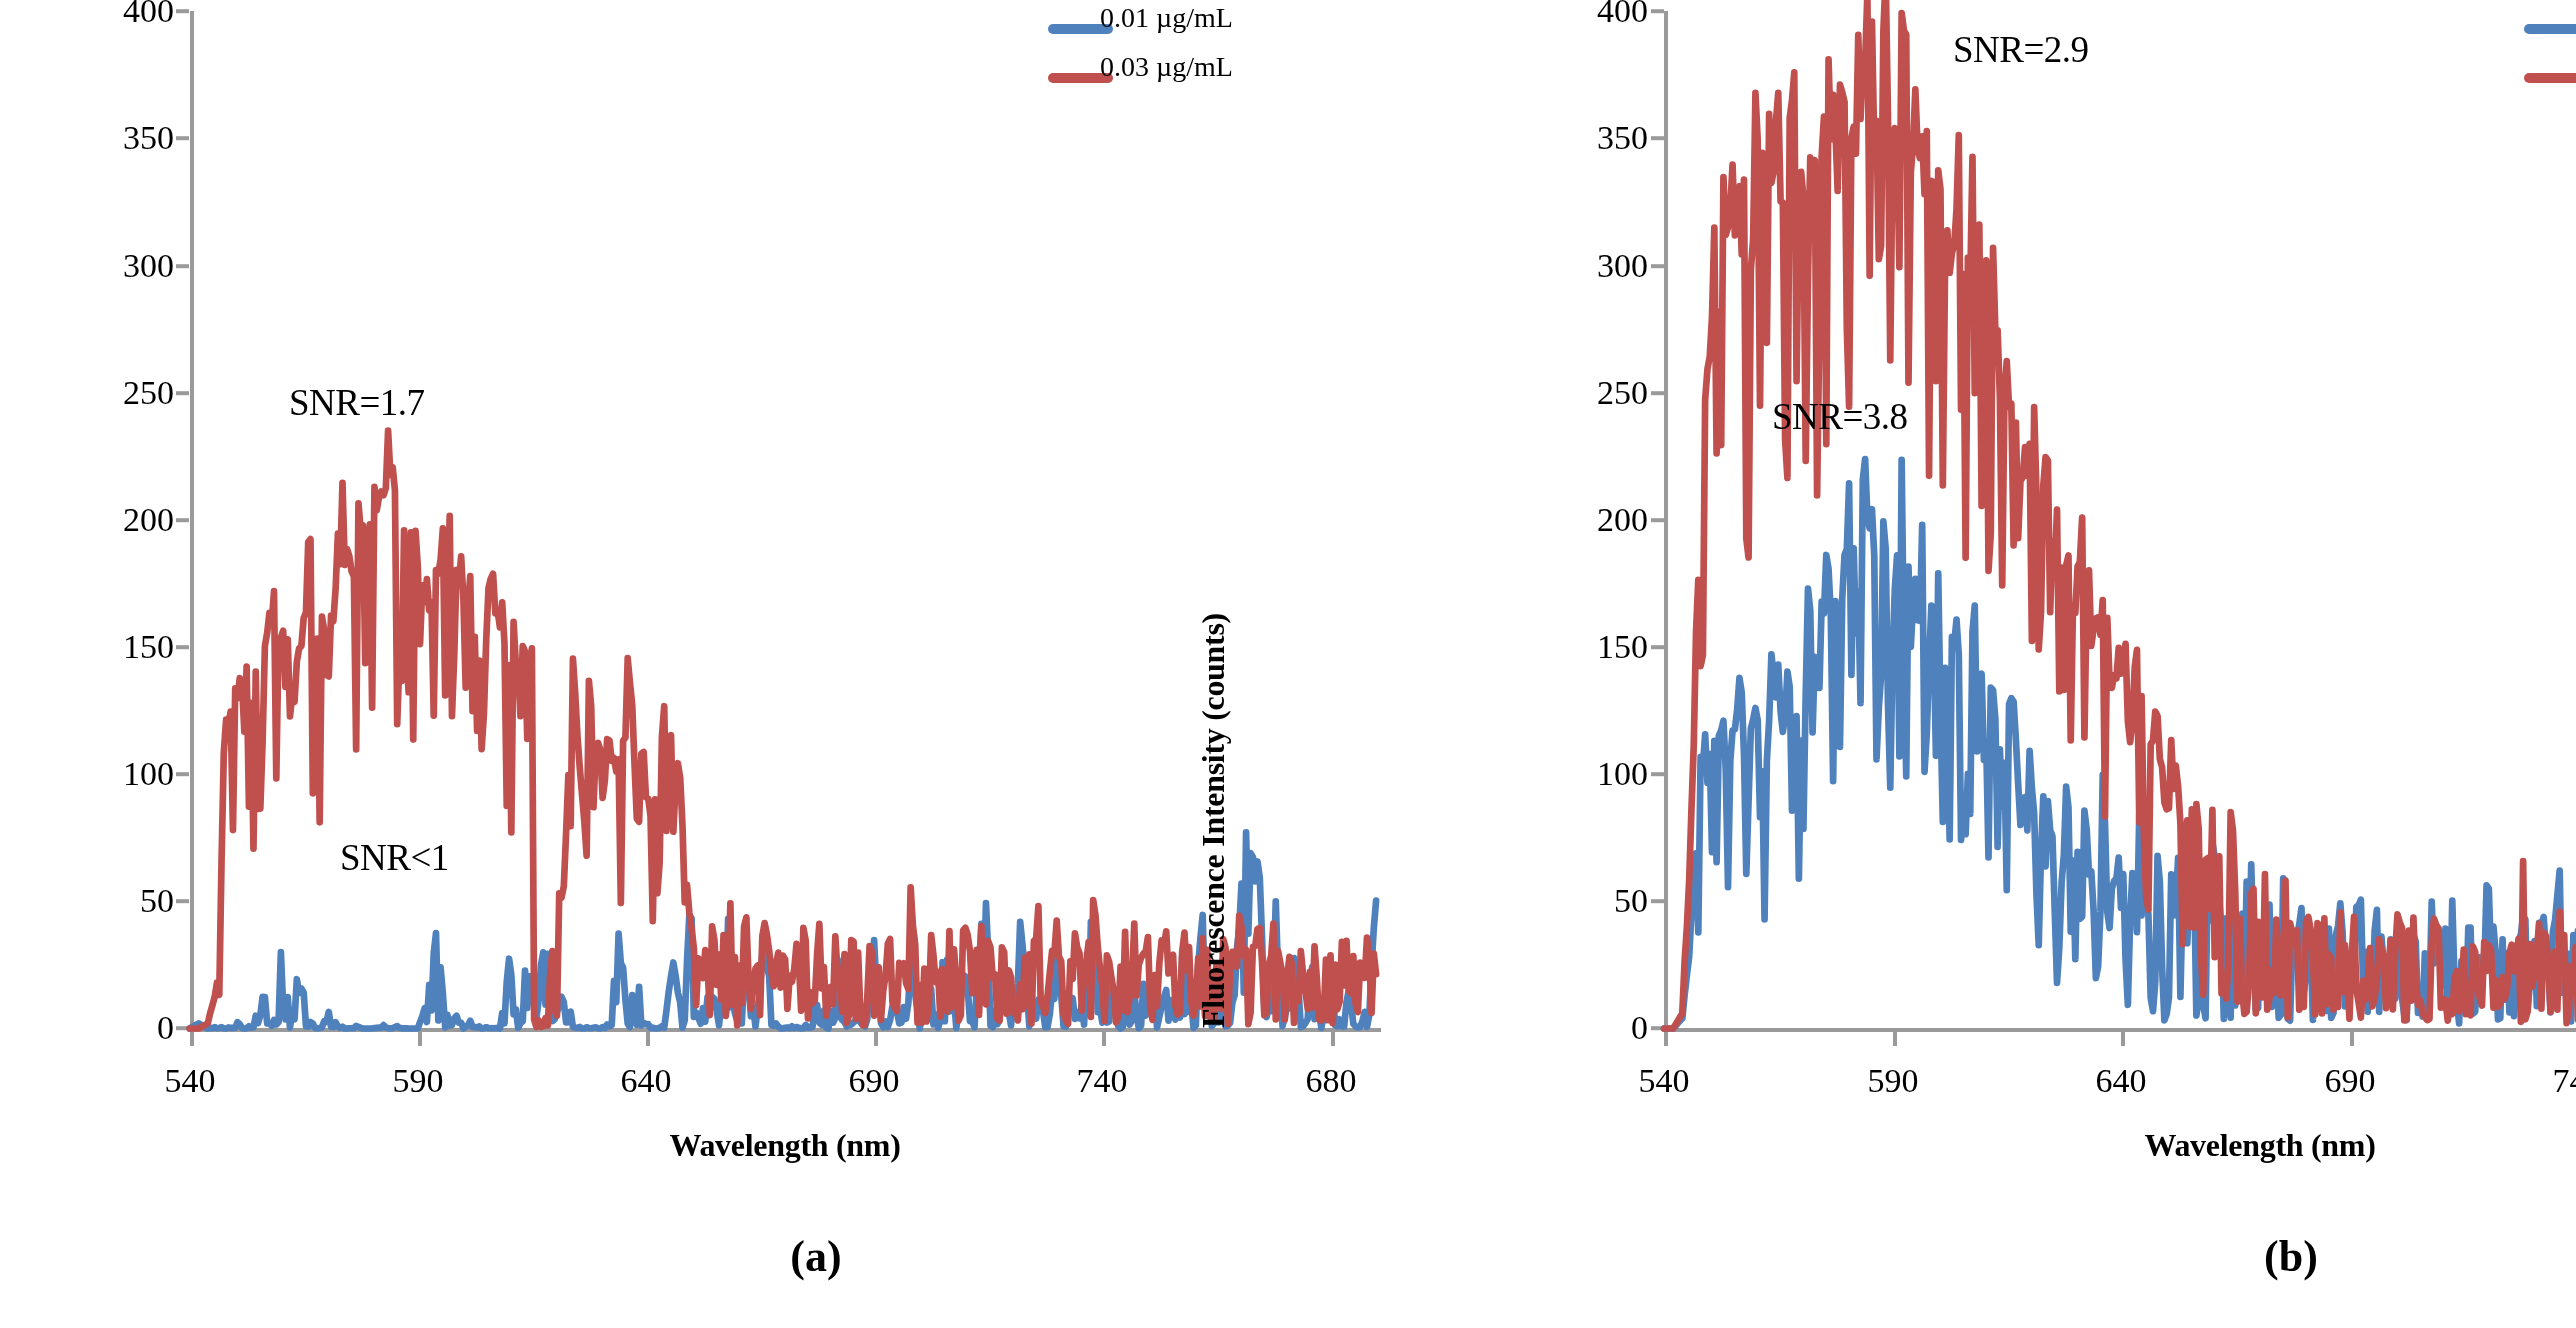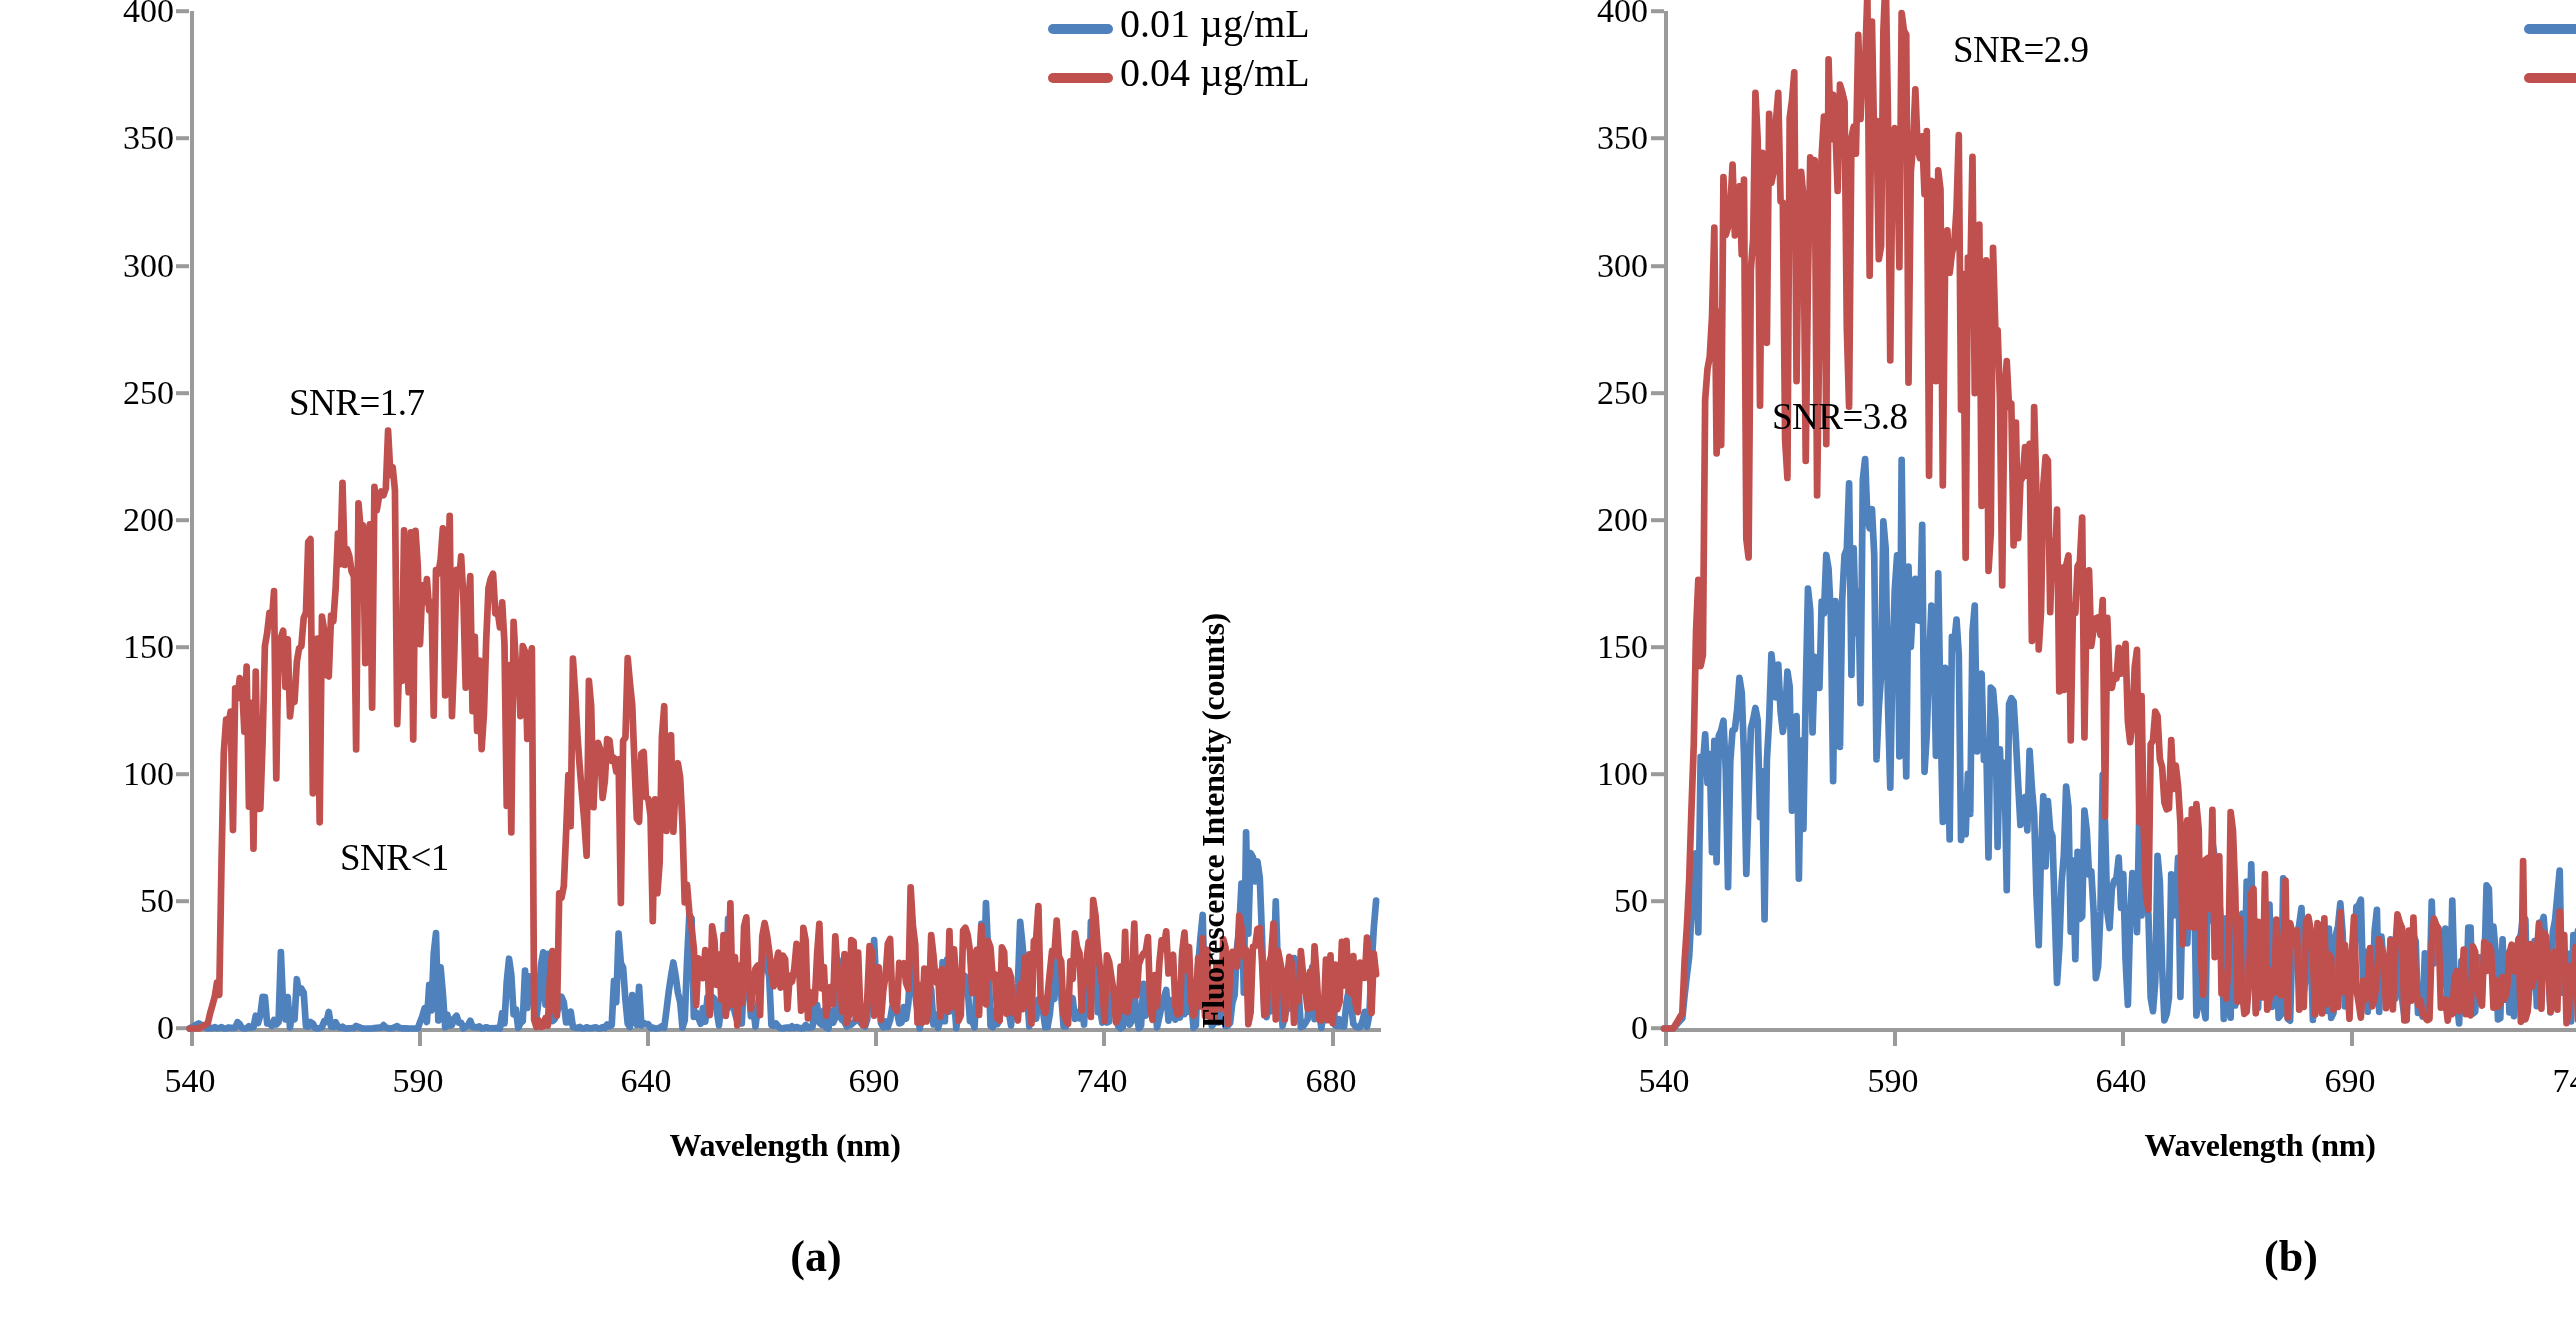--- a/index.html
+++ b/index.html
@@ -58,22 +58,22 @@
     white-space:nowrap;
     letter-spacing:-0.5px;
   }
   .legend{position:absolute;}
   .legend-row{position:relative;height:49px;}
   .legend-swatch{
     position:absolute;left:0;top:19.6px;
     width:65px;height:10.8px;border-radius:5.7px;
   }
   .legend-text{
-    position:absolute;left:72px;top:0;
-    font-size:40px;line-height:1;white-space:nowrap;
+    position:absolute;left:52px;top:0;
+    font-size:28px;line-height:1;white-space:nowrap;
   }
   .panel-caption{
     position:absolute;
     font-weight:bold;
     font-size:44px;
     transform:translateX(-50%);
     white-space:nowrap;
   }
 </style>
 </head>
@@ -124,21 +124,21 @@
       </div>
       <div class="annot" style="left: 289px; top: 384px; pointer-events: auto;">SNR=1.7</div>
       <div class="annot" style="left: 340px; top: 839px; pointer-events: auto;">SNR&lt;1</div>
       <div class="legend" style="left: 1048px; top: 4.1px; pointer-events: auto;">
         <div class="legend-row">
           <span class="legend-swatch" style="background: rgb(79, 129, 189);"></span>
           <span class="legend-text">0.01 µg/mL</span>
         </div>
         <div class="legend-row">
           <span class="legend-swatch" style="background: rgb(192, 80, 77);"></span>
-          <span class="legend-text">0.04 µg/mL</span>
+          <span class="legend-text">0.03 µg/mL</span>
         </div>
       </div>
       <div class="panel-caption" style="left: 816px; top: 1231px; pointer-events: auto;">(a)</div>
     </div>
     <div class="panel" id="panel-b" style="left: 0px; width: 2986px; position: absolute; top: 0px; height: 1329px; pointer-events: none;">
       <div class="ylabel" style="left: 1195px; top: 1028px; pointer-events: auto;">Fluorescence Intensity (counts)</div>
       <div class="yticks" style="left: 1530px; top: 0px; height: 1329px;">
         <div class="ytick" style="top: 1028px; width: 118px;">0</div>
         <div class="ytick" style="top: 901px; width: 118px;">50</div>
         <div class="ytick" style="top: 774px; width: 118px;">100</div>

